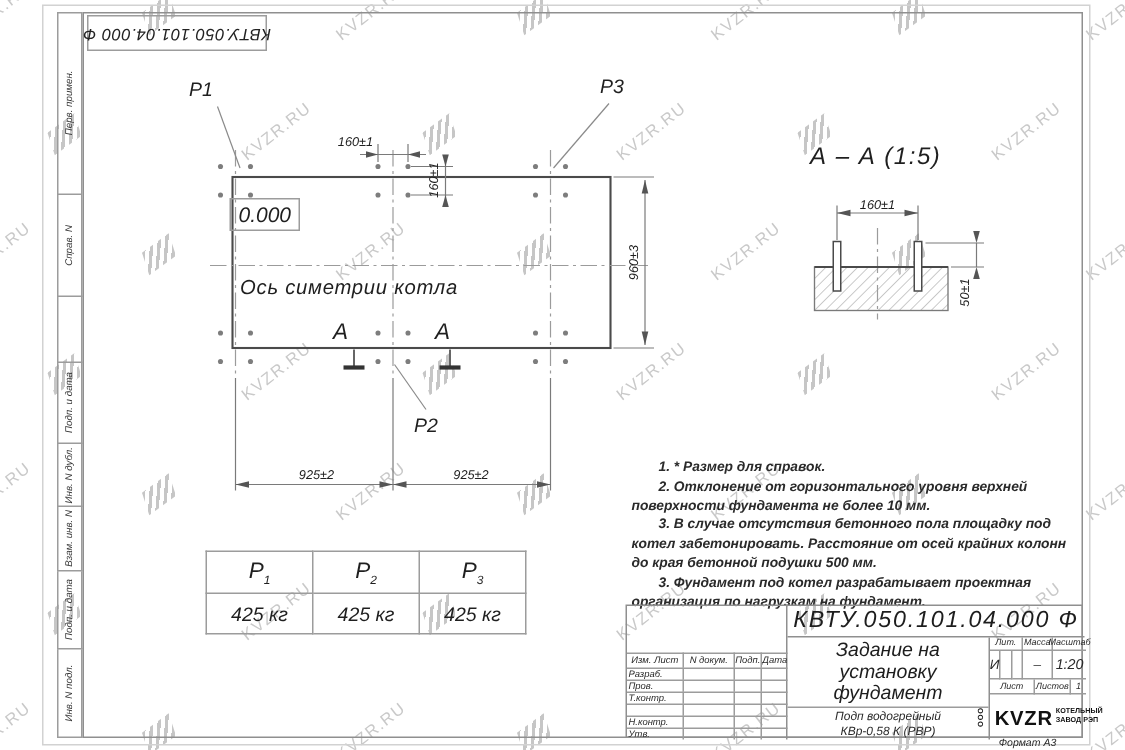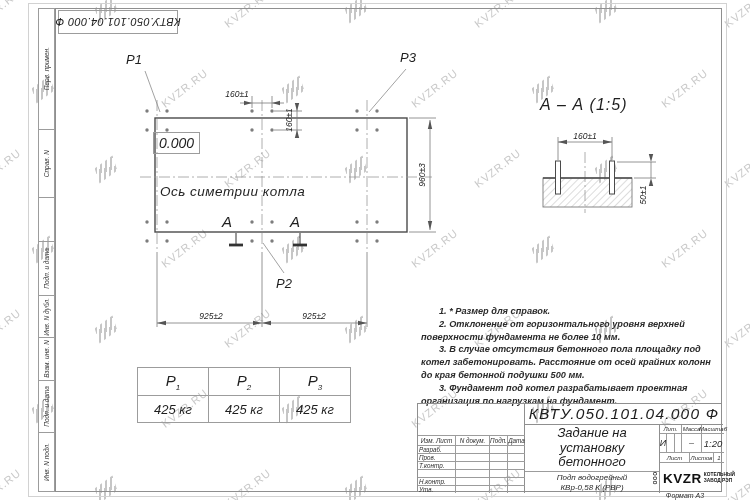--- a/index.html
+++ b/index.html
@@ -363,21 +363,21 @@
           <div class="lb">Утв.</div>
           <div></div>
           <div></div>
           <div></div>
         </div>
     </div>
     <div id="tb-desig">КВТУ.050.101.04.000  Ф</div>
     <div id="tb-title">
       <span>Задание на</span>
       <span>установку</span>
-      <span>бетонного</span>
+      <span>фундамент</span>
     </div>
     <div id="tb-product">
       <span>Подп водогрейный</span>
       <span>КВр-0,58 К (РВР)</span>
     </div>
     <div id="tb-right">
       <div class="tbr-row" id="tbr-head">
         <div>Лит.</div>
         <div>Масса</div>
         <div>Масштаб</div>

